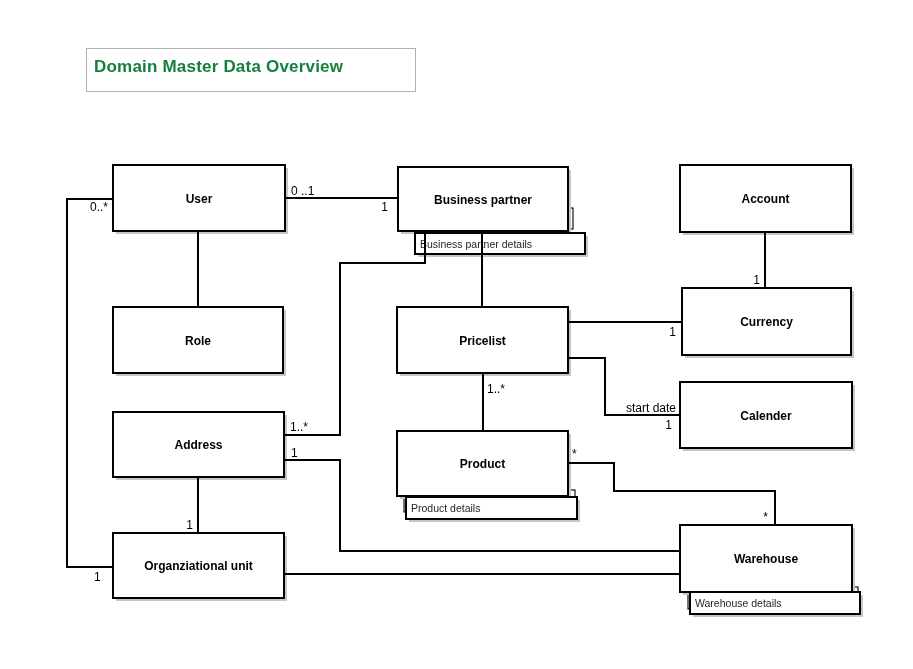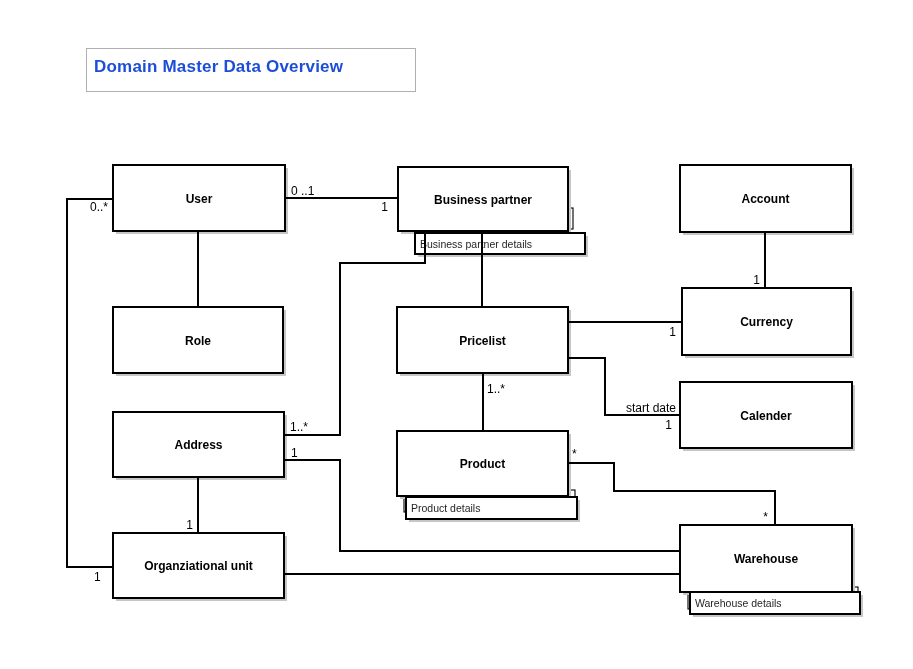--- a/index.html
+++ b/index.html
@@ -16,21 +16,21 @@
     position: absolute;
     left: 86px;
     top: 48px;
     width: 330px;
     height: 44px;
     box-sizing: border-box;
     border: 1px solid #b0b0b0;
     background: #ffffff;
     font-weight: bold;
     font-size: 17px;
-    color: #1d4ed8;
+    color: #15803d;
     padding: 8px 0 0 7px;
     letter-spacing: 0.2px;
   }
   .entity-rect { fill: #ffffff; stroke: #000000; stroke-width: 1.8; }
   .shadow-rect { fill: #c6c6c6; stroke: none; }
   .note-rect   { fill: #ffffff; stroke: #000000; stroke-width: 1.1; }
   .edge-line   { fill: none; stroke: #000000; stroke-width: 1.1; shape-rendering: crispEdges; }
   .entity-label { font: bold 12px "Liberation Sans", sans-serif; fill: #000000; }
   .note-label   { font: 10.5px "Liberation Sans", sans-serif; fill: #1f1f1f; }
   .edge-label   { font: 12px "Liberation Sans", sans-serif; fill: #000000; }

